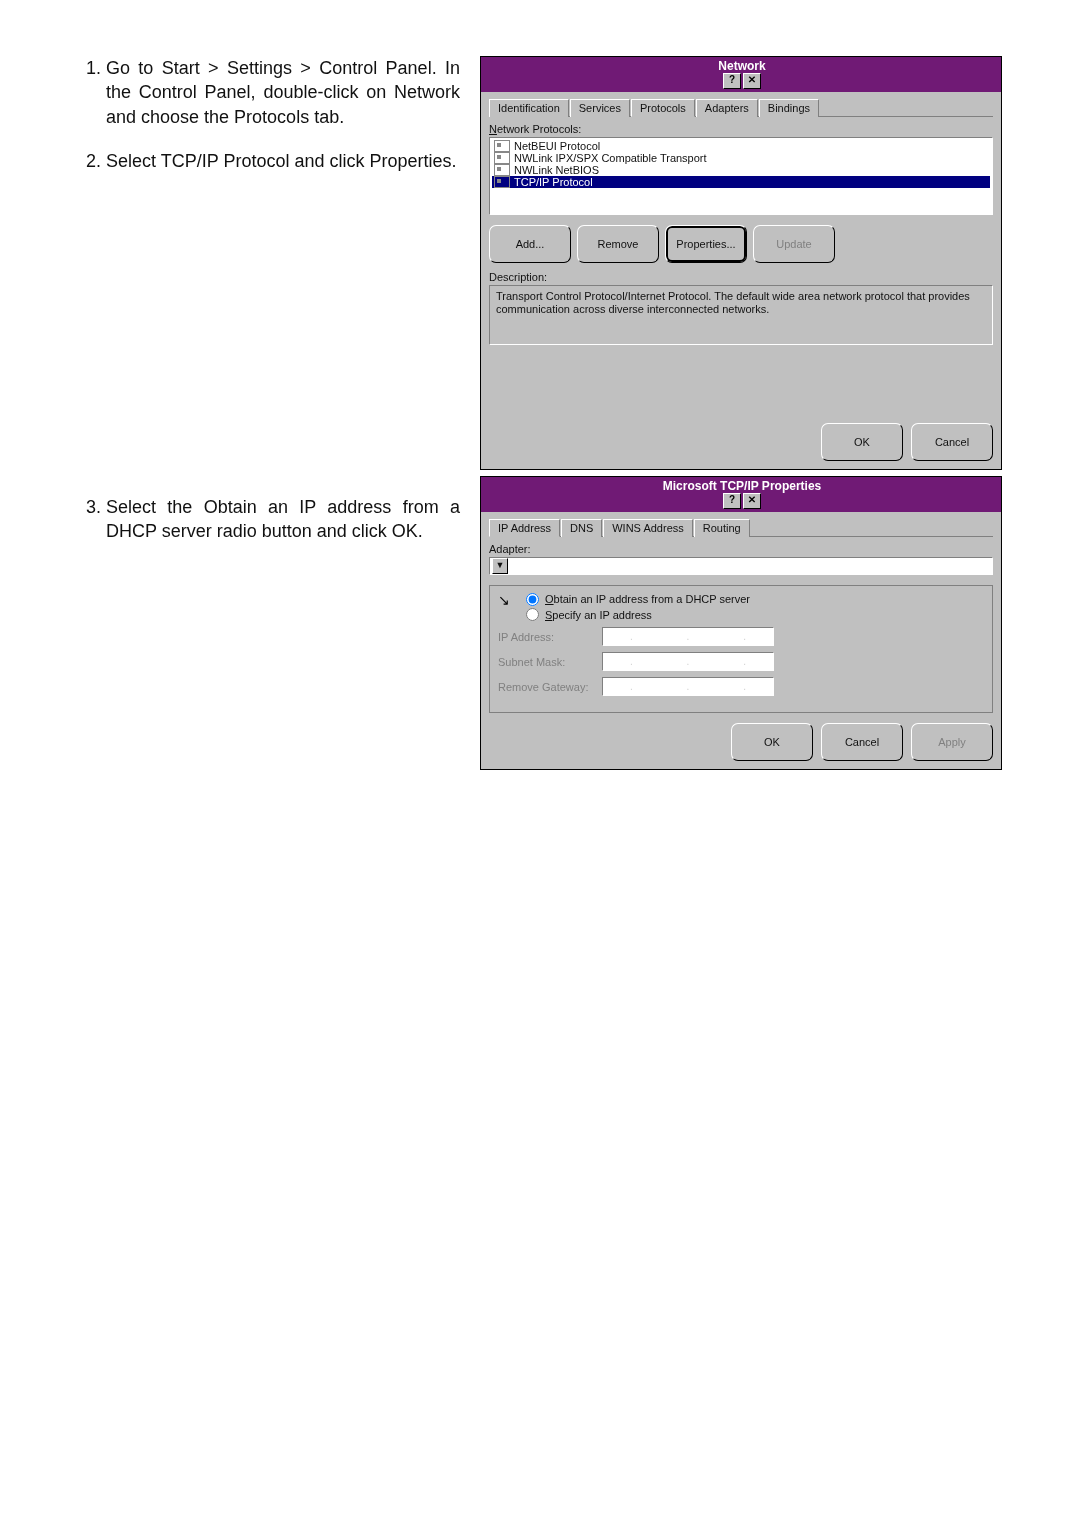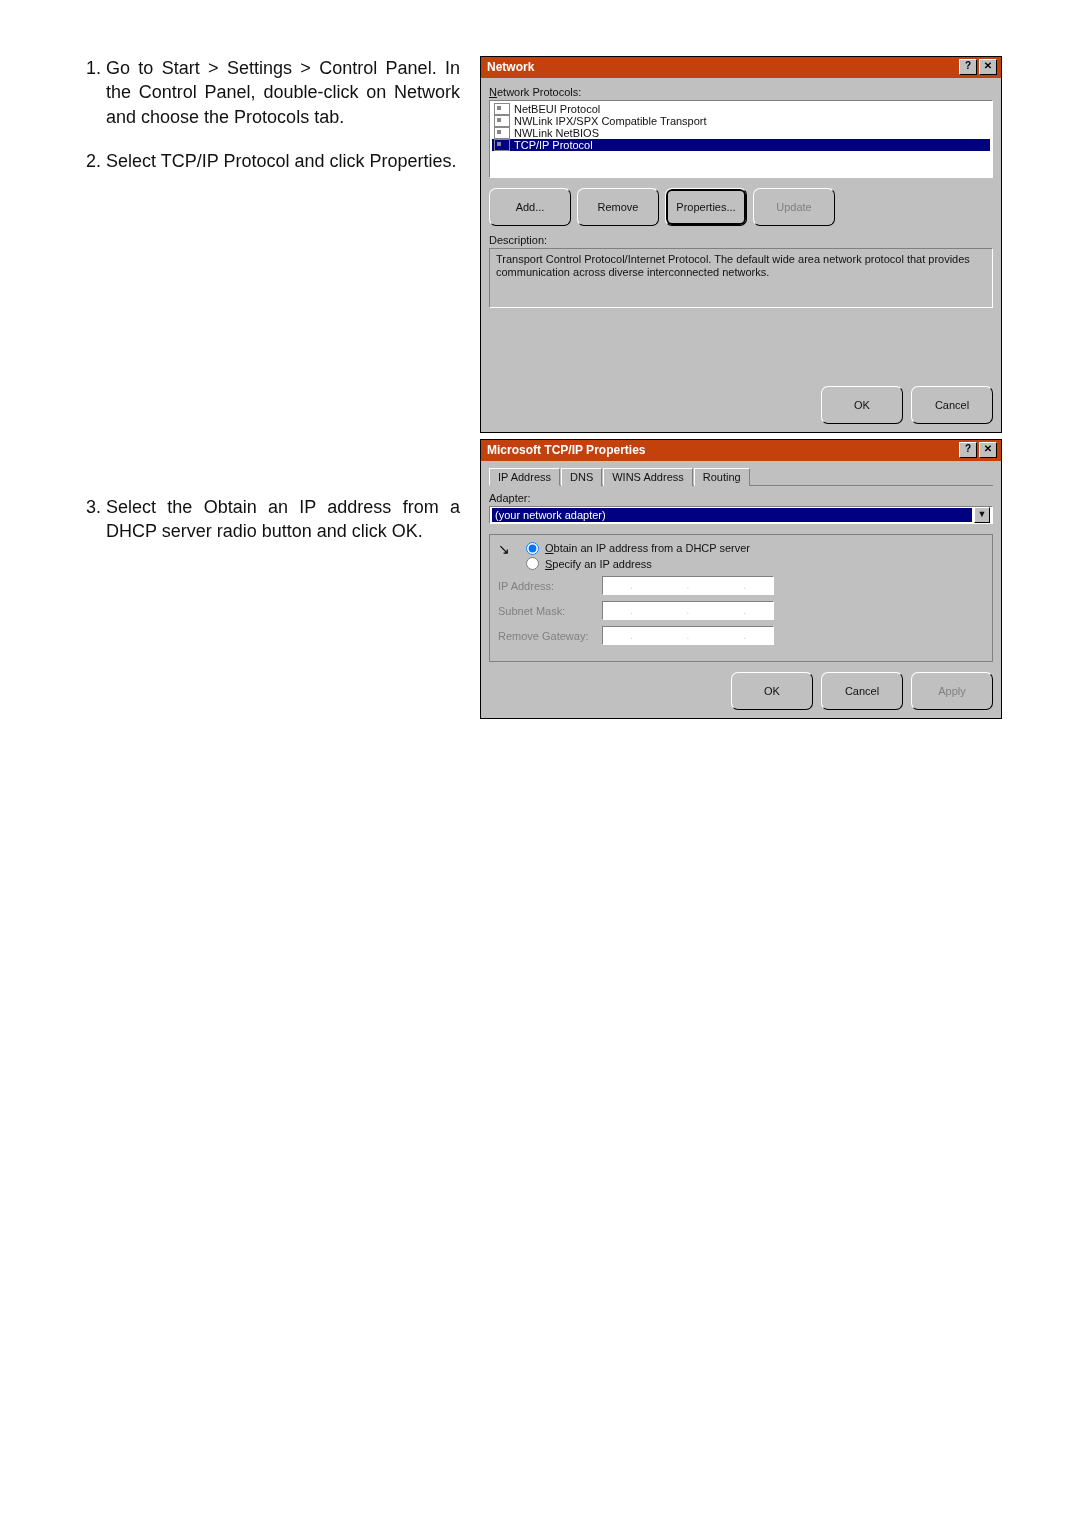--- a/index.html
+++ b/index.html
@@ -56,28 +56,29 @@
 
   
   .dialog {
     background: #c0c0c0;
     border: 1px solid #000;
     font-family: Tahoma, Arial, sans-serif;
     font-size: 11px;
     margin-bottom: 6px;
   }
   .titlebar {
-    background: #c2410c;
+    background: #701a75;
     color: #fff;
     font-weight: bold;
     padding: 2px 4px 3px 6px;
     display: flex;
     align-items: center;
     justify-content: space-between;
     font-size: 12px;
+    flex-direction: column;
   }
   .titlebar-buttons {
     display: flex;
     gap: 2px;
   }
   .tb-btn {
     width: 16px;
     height: 14px;
     background: #c0c0c0;
     border-top: 1px solid #fff;
@@ -324,20 +325,27 @@
 
       <div class="dialog" style="width:520px;">
         <div class="titlebar">
           <span>Network</span>
           <div class="titlebar-buttons">
             <div class="tb-btn">?</div>
             <div class="tb-btn">✕</div>
           </div>
         </div>
         <div class="dlg-body">
+          <div class="tabs">
+            <div class="tab">Identification</div>
+            <div class="tab">Services</div>
+            <div class="tab active">Protocols</div>
+            <div class="tab">Adapters</div>
+            <div class="tab">Bindings</div>
+          </div>
 
           <div class="lbl underline-first">Network Protocols:</div>
           <div class="listbox">
             <div class="item">
                 <span class="picon"></span>
                 <span>NetBEUI Protocol</span>
               </div>
             <div class="item">
                 <span class="picon"></span>
                 <span>NWLink IPX/SPX Compatible Transport</span>
@@ -384,21 +392,20 @@
             <div class="tab active">IP Address</div>
             <div class="tab">DNS</div>
             <div class="tab">WINS Address</div>
             <div class="tab">Routing</div>
           </div>
 
 
           <div class="lbl"><span class="underline-first">Ada</span><span>pter:</span></div>
 
           <div class="dropdown">
-            <span class="dd-val">(your network adapter)</span>
             <span class="dd-arrow">▼</span>
           </div>
 
           <div class="radio-group">
             <div class="radio-row">
               <span class="arrow-ind"></span>
               <input type="radio" checked="" style="">
               <span><span style="text-decoration:underline">O</span><span>btain an IP address from a DHCP server</span></span>
 
             </div>

